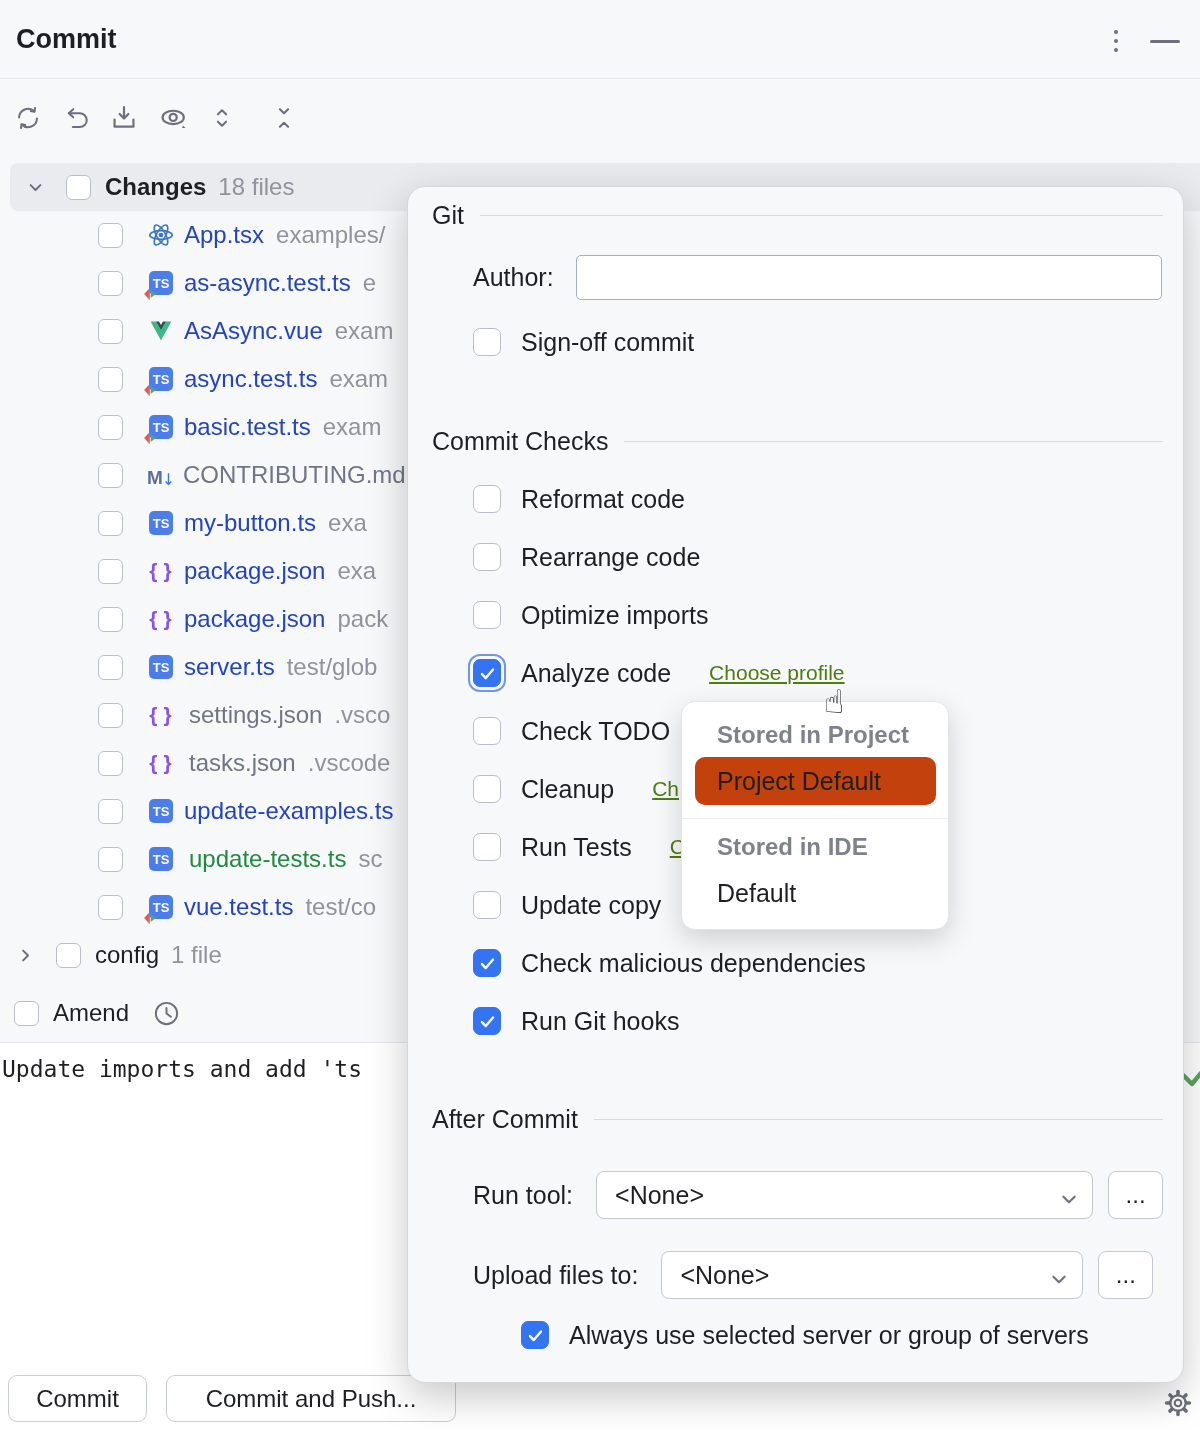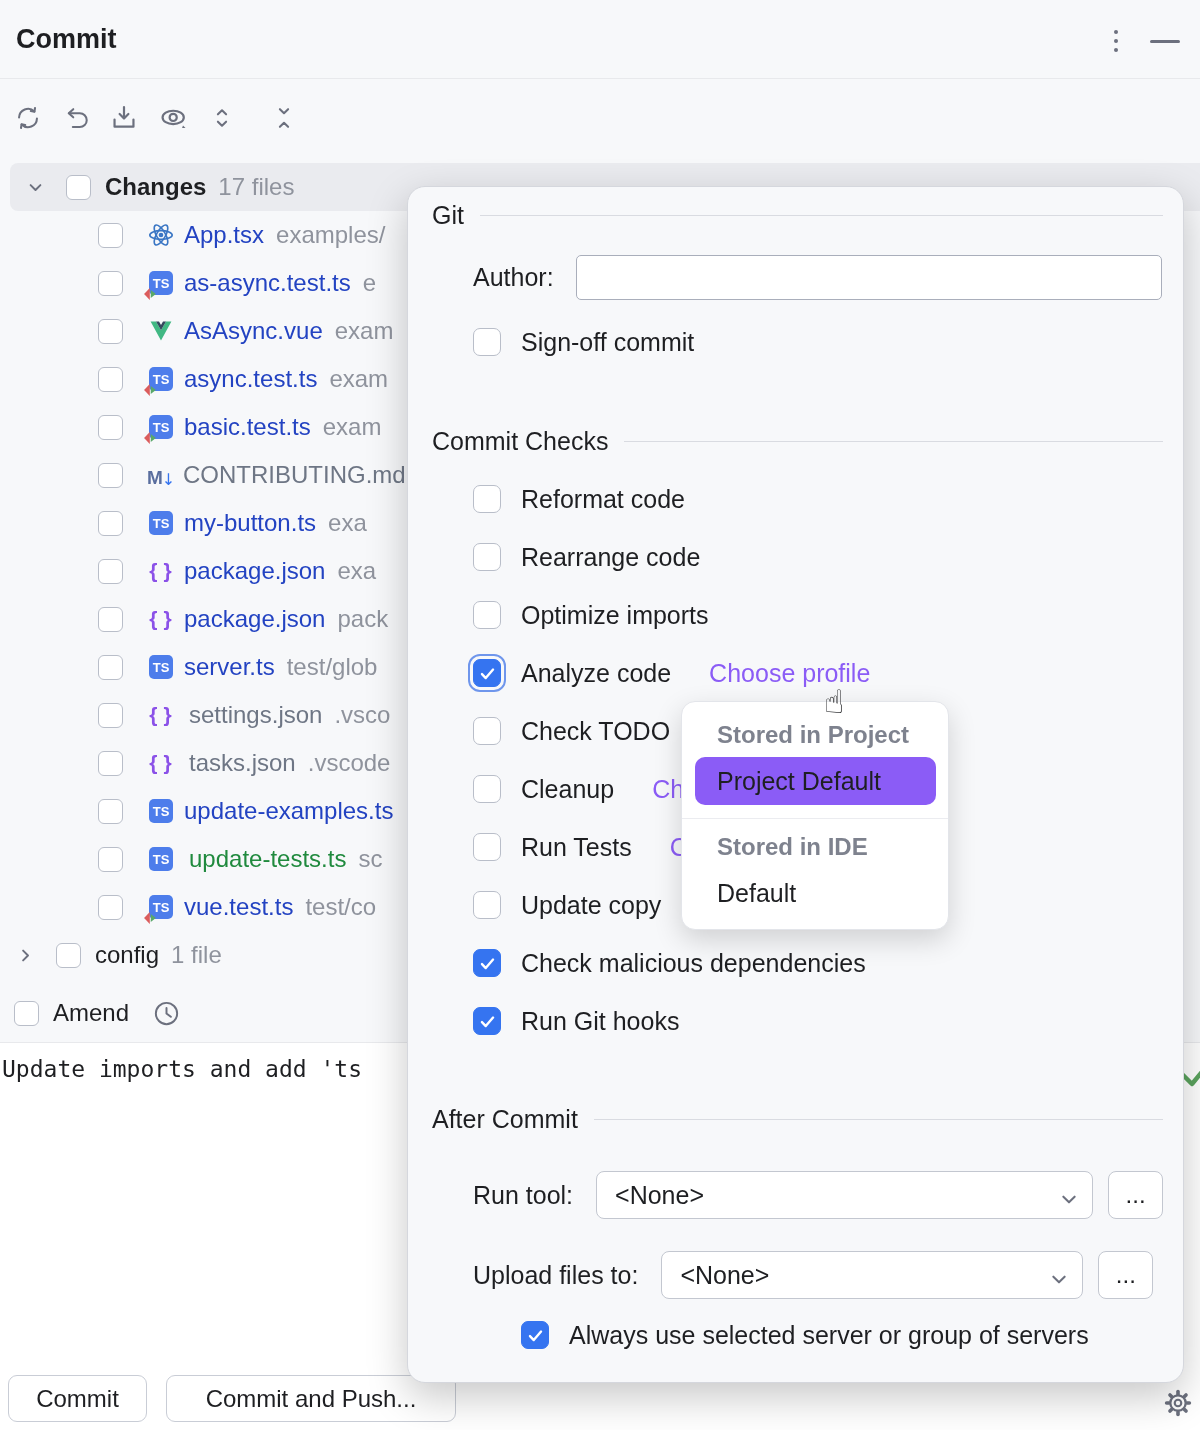--- a/index.html
+++ b/index.html
@@ -52,32 +52,32 @@
   .sec-head .rule { flex:1; height:1px; background:#D9DBE1; margin-left:16px; }
   .plabel { font-size:25px; white-space:nowrap; }
   .author-row { position:absolute; left:65px; top:68px; display:flex; align-items:center; }
   .author-input { width:586px; height:45px; margin-left:22px; background:#fff; border:1px solid #A9AEBB; border-radius:5px; font-size:24px; padding:0 12px; font-family:inherit; color:#1E1F22; }
   .pcb { width:28px; height:28px; background:#fff; border:1.6px solid #B9BEC9; border-radius:7px; flex:none; cursor:pointer; }
   .pcb.checked { background:#3574F0; border-color:#3574F0; display:flex; align-items:center; justify-content:center; }
   .pcb.checked svg { width:19px; height:19px; }
   .pcb.focus-ring { outline:2px solid #6F96EC; outline-offset:3px; border-radius:7px; }
   .chk-row { position:absolute; left:65px; display:flex; align-items:center; height:30px; }
   .chk-row .plabel { margin-left:20px; }
-  .plink { font-size:25px; color:#8b5cf6; margin-left:38px; cursor:pointer; white-space:nowrap; }
+  .plink { font-size:21px; color:#4d7c0f; text-decoration:underline; margin-left:38px; cursor:pointer; white-space:nowrap; }
   .field-row { position:absolute; display:flex; align-items:center; height:60px; }
   .pselect { height:48px; background:#fff; border:1px solid #C3C7D0; border-radius:8px; display:flex; align-items:center; font-size:25px; padding:0 18px; position:relative; cursor:pointer; }
   .pselect .sel-chev { position:absolute; right:16px; }
   .pselect .sel-chev svg { stroke:#6C707E; fill:none; stroke-width:1.8; stroke-linecap:round; stroke-linejoin:round; }
   .more-btn { width:55px; height:48px; background:#fff; border:1px solid #C3C7D0; border-radius:8px; font-size:24px; display:flex; align-items:center; justify-content:center; cursor:pointer; font-family:inherit; color:#1E1F22; }
 
   
   .menu { position:absolute; left:681px; top:701px; width:268px; height:229px; background:#fff; border:1px solid #E3E5EA; border-radius:14px; box-shadow:0 10px 28px rgba(0,0,0,.16); z-index:20; }
   .menu-group { position:absolute; left:35px; font-size:24px; font-weight:700; color:#7E828E; white-space:nowrap; }
   .menu-item { position:absolute; font-size:25px; color:#1E1F22; white-space:nowrap; cursor:pointer; }
-  .menu-sel { position:absolute; left:13px; top:55px; width:241px; height:48px; background:#8b5cf6; border-radius:10px; display:flex; align-items:center; padding-left:22px; font-size:25px; cursor:pointer; }
+  .menu-sel { position:absolute; left:13px; top:55px; width:241px; height:48px; background:#c2410c; border-radius:10px; display:flex; align-items:center; padding-left:22px; font-size:25px; cursor:pointer; }
   .menu-div { position:absolute; left:0; top:116px; width:100%; height:1px; background:#EBECF0; }
 
   .hand-cursor { position:absolute; left:824px; top:682px; z-index:30; font-family:"DejaVu Sans",sans-serif; font-size:33px; color:#1E1F22; text-shadow:0 0 2px #fff; }
 </style>
 </head>
 <body>
 
 <div class="top-region">
 
   <div class="titlebar">
@@ -132,21 +132,21 @@
   </div>
 
   <div class="changes-band">
     <span class="chev" style="margin-left:12px">
       <svg width="15" height="13" viewBox="0 0 12 12">
           <path d="M1.5 3.8 6 8.3l4.5-4.5"></path>
         </svg>
     </span>
     <span class="cb" style="margin-left:18px"></span>
     <span class="tname bold">Changes</span>
-    <span class="tcount">17 files</span>
+    <span class="tcount">18 files</span>
   </div>
 
   <div class="trow" style="top:211px">
     <span class="cb" style="margin-left:98px"></span>
     <span class="ficon">
       <svg width="28" height="28" viewBox="0 0 26 26">
           <g stroke="#3A76C4" stroke-width="1.5" fill="none">
             <ellipse cx="13" cy="13" rx="10.4" ry="4.1"></ellipse>
             <ellipse cx="13" cy="13" rx="10.4" ry="4.1" transform="rotate(60 13 13)"></ellipse>
             <ellipse cx="13" cy="13" rx="10.4" ry="4.1" transform="rotate(120 13 13)"></ellipse>

